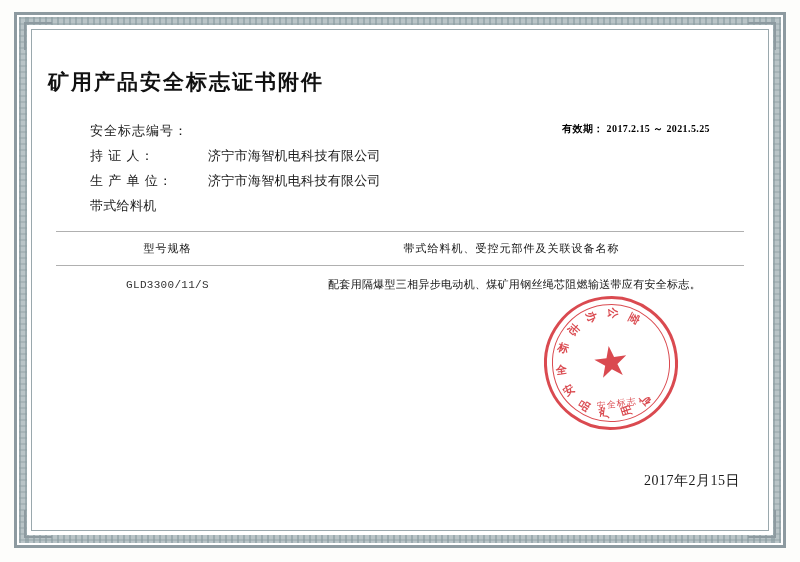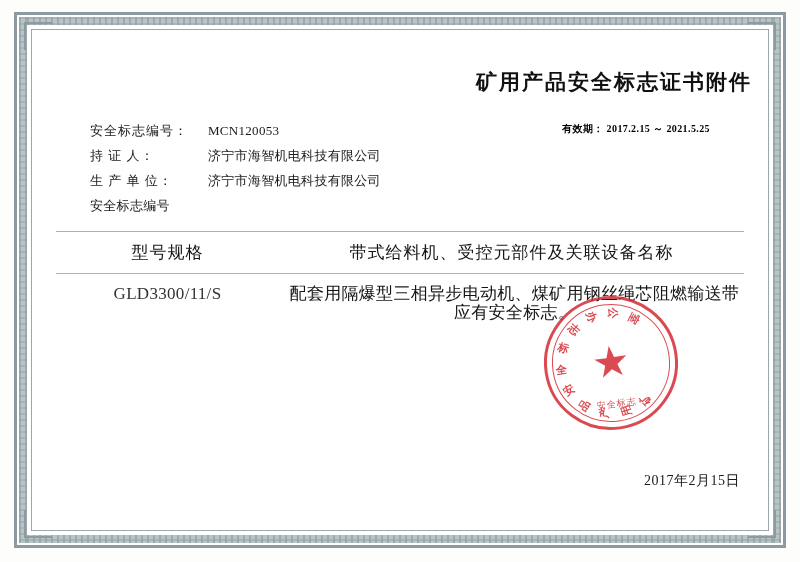--- a/index.html
+++ b/index.html
@@ -104,21 +104,21 @@
   
   .content {
     position: absolute;
     left: 48px;
     top: 46px;
     right: 48px;
     bottom: 46px;
   }
 
   .doc-title {
-    text-align: right;
+    text-align: left;
     font-size: 21px;
     font-weight: bold;
     letter-spacing: 2px;
     color: #111;
     margin-top: 22px;
     margin-bottom: 26px;
     font-family: "DejaVu Serif", "Liberation Serif", serif;
   }
 
   .meta {
@@ -158,22 +158,23 @@
 
   .divider {
     margin: 16px 8px 0 8px;
     border-top: 1px solid #b0b0b0;
   }
 
   .tbl {
     margin: 0 8px;
     width: calc(100% - 16px);
     border-collapse: collapse;
-    font-size: 17px;
+    font-size: 11px;
     color: #151515;
+    font-family: Liberation Mono, monospace;
   }
   .tbl th {
     font-weight: normal;
     padding: 9px 4px 9px 4px;
     letter-spacing: 1px;
     border-bottom: 1px solid #b0b0b0;
   }
   .tbl th.col-model { width: 215px; text-align: center; }
   .tbl th.col-desc  { text-align: center; }
   .tbl td {
@@ -272,35 +273,34 @@
 
   <div class="content">
 
     <div class="doc-title">矿用产品安全标志证书附件</div>
 
     <div class="meta-wrap">
       <div class="meta">
 
         <div class="meta-row">
           <div class="meta-label">安全标志编号：</div>
-          <div class="meta-value mono">MCN120053</div>
         </div>
 
         <div class="meta-row">
           <div class="meta-label">持 证 人：</div>
           <div class="meta-value">济宁市海智机电科技有限公司</div>
         </div>
 
         <div class="meta-row">
           <div class="meta-label">生 产 单 位：</div>
           <div class="meta-value">济宁市海智机电科技有限公司</div>
         </div>
 
         <div class="meta-row">
-          <div class="meta-value">安全标志编号</div>
+          <div class="meta-value">带式给料机</div>
         </div>
 
       </div>
 
       <div class="valid-block">
         <span>有效期：</span>
         <span>2017.2.15 ～ 2021.5.25</span>
       </div>
     </div>
 

